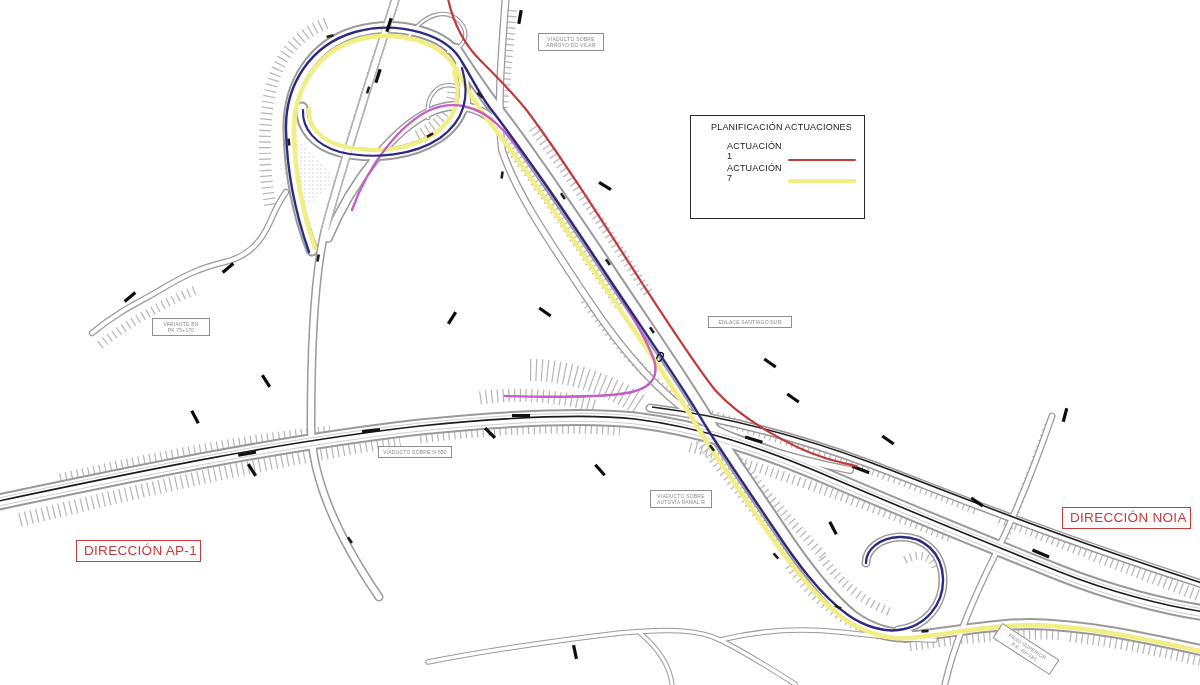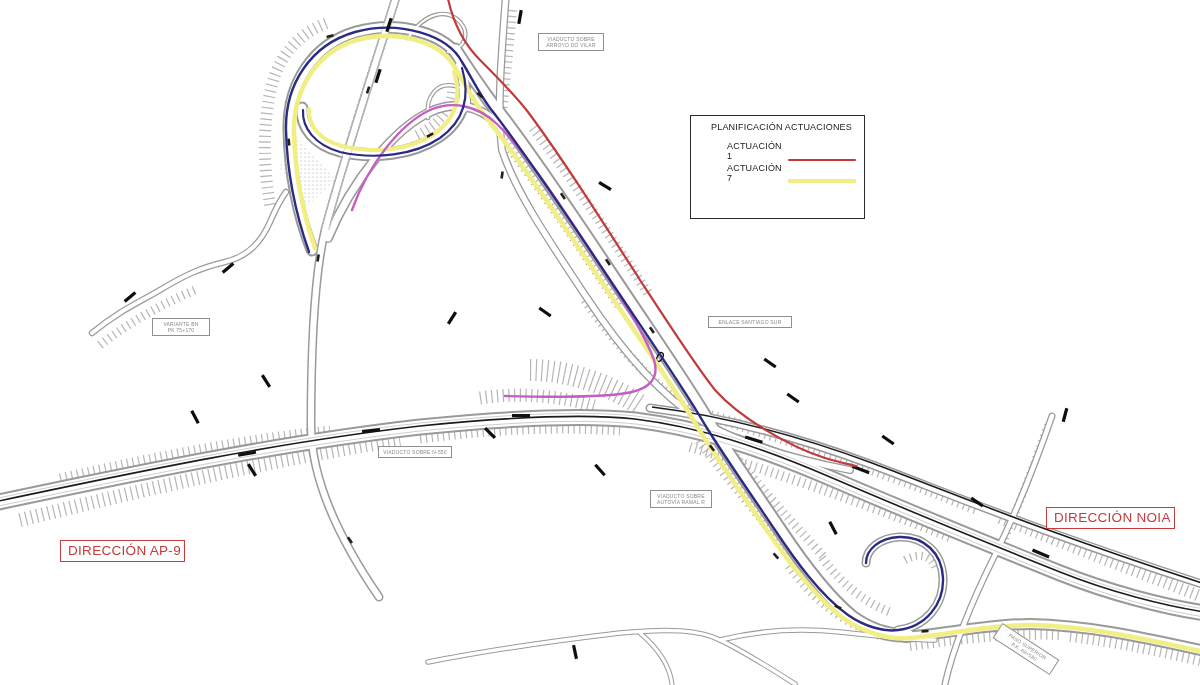--- a/index.html
+++ b/index.html
@@ -10,21 +10,21 @@
 
   
   .anno{position:absolute;border:1px solid #8f8f8f;background:rgba(255,255,255,.92);
         color:#8a8a8a;font-size:5px;line-height:6px;text-align:center;
         padding:2px 2px;letter-spacing:.2px;}
   .anno div{white-space:nowrap;}
 
   
   .dirbox{position:absolute;border:1.5px solid #c43c3c;color:#c43c3c;
           background:rgba(255,255,255,.85);font-size:13.5px;font-weight:500;
-          padding:2px 3px 3px 7px;white-space:nowrap;letter-spacing:.3px;}
+          padding:2px 3px 3px 7px;white-space:nowrap;letter-spacing:.3px;margin-left:16px;}
 
   
   .legend{position:absolute;left:690px;top:115px;width:175px;height:104px;
           border:1.5px solid #2a2a2a;background:#ffffff;box-sizing:border-box;
           padding:6px 8px 4px 16px;}
   .legend-title{font-size:9px;color:#1a1a1a;text-align:center;margin-bottom:7px;
                 letter-spacing:.2px;}
   .legend-row{display:flex;align-items:flex-end;justify-content:space-between;
               height:22px;margin-left:20px;}
   .legend-label{font-size:9px;color:#1a1a1a;letter-spacing:.2px;}
@@ -218,21 +218,21 @@
 <div class="anno" style="left:650px;top:490px;width:56px;">
   <div>VIADUCTO SOBRE</div>
   <div>AUTOVÍA RAMAL R</div>
 </div>
 <div class="anno" style="left:992px;top:640px;width:62px;transform:rotate(33deg);">
   <div>PASO SUPERIOR</div>
   <div>P.K. 68+580</div>
 </div>
 
 <div class="dirbox" style="left:60px;top:540px;">
-  <span>DIRECCIÓN AP-9</span>
+  <span>DIRECCIÓN AP-1</span>
 </div>
 <div class="dirbox" style="left:1046px;top:507px;">
   <span>DIRECCIÓN NOIA</span>
 </div>
 
 <div class="legend">
   <div class="legend-title">PLANIFICACIÓN ACTUACIONES</div>
   <div class="legend-row">
     <span class="legend-label">ACTUACIÓN 1</span>
     <span class="legend-swatch" style="background: rgb(194, 58, 58);"></span>

